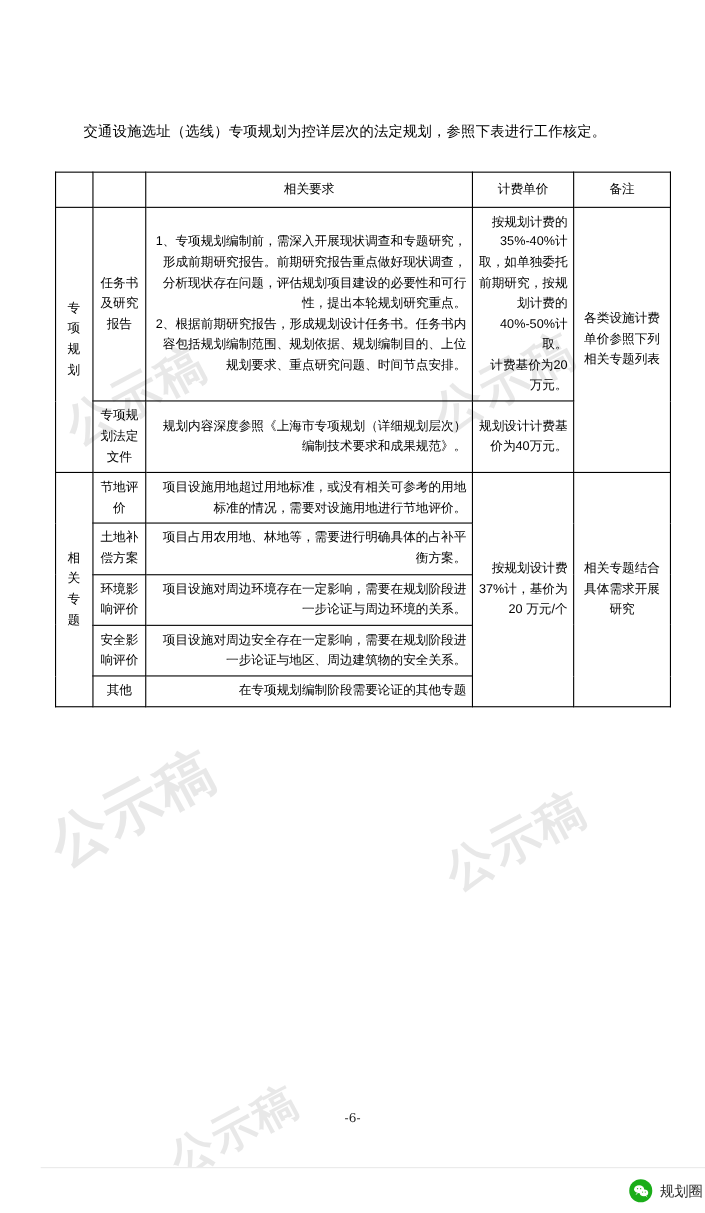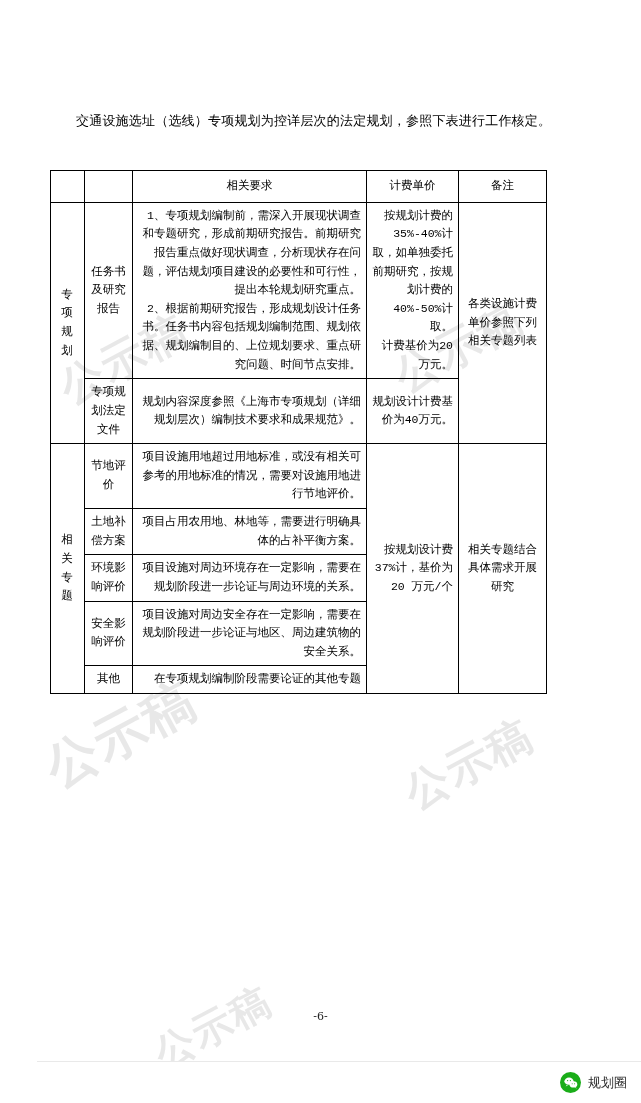--- a/index.html
+++ b/index.html
@@ -67,24 +67,24 @@
     font-size: 15px;
     font-weight: bold;
     margin: 30px 0 0 0;
     letter-spacing: 0.5px;
     color: #000;
   }
 
   
   table.spec {
     border-collapse: collapse;
-    width: 497px;
-    margin-top: 36px;
+    width: 560px;
+    margin-top: 22px;
     table-layout: fixed;
-    font-family: Liberation Mono, monospace;
+    font-family: Liberation Sans, sans-serif;
     background: transparent;
   }
   table.spec td, table.spec th {
     border: 1px solid #000;
     padding: 4px 5px;
     font-size: 11.5px;
     line-height: 1.62;
     vertical-align: middle;
     color: #000;
     font-weight: normal;
@@ -124,21 +124,21 @@
     position: absolute;
     left: 0;
     right: 0;
     bottom: 0;
     height: 42px;
     background: #ffffff;
     border-top: 1px solid #e9e9e9;
     display: flex;
     align-items: center;
     justify-content: flex-end;
-    padding-right: 14px;
+    padding-right: 2px;
     box-sizing: border-box;
     margin-left: 37px;
   }
   .footer-account {
     display: flex;
     align-items: center;
     gap: 7px;
     font-size: 13px;
     color: #2f2f2f;
     font-family: "DejaVu Sans", "Liberation Sans", sans-serif;

